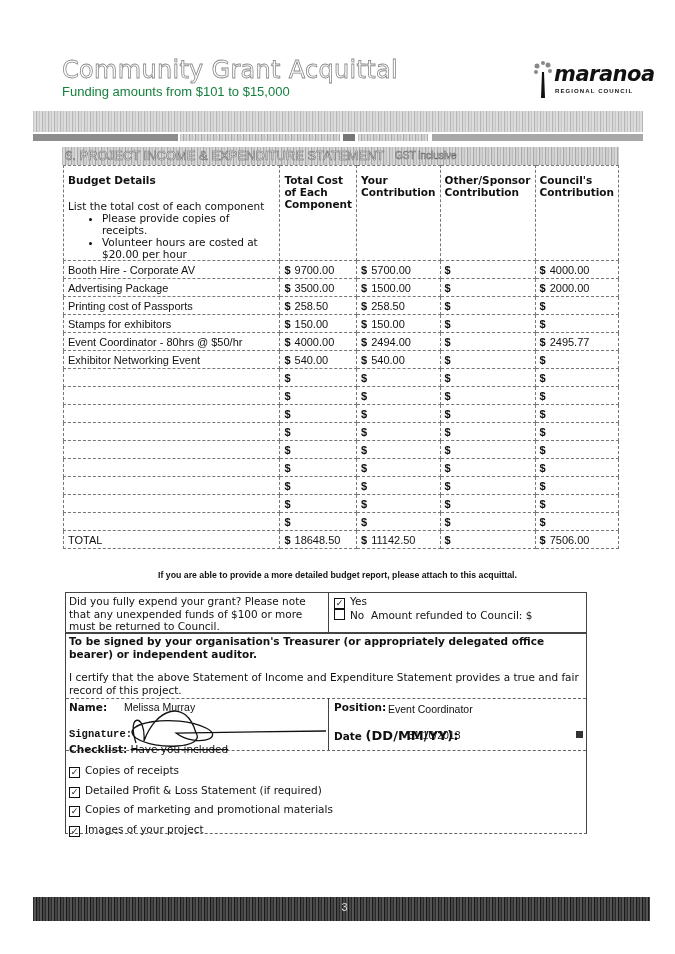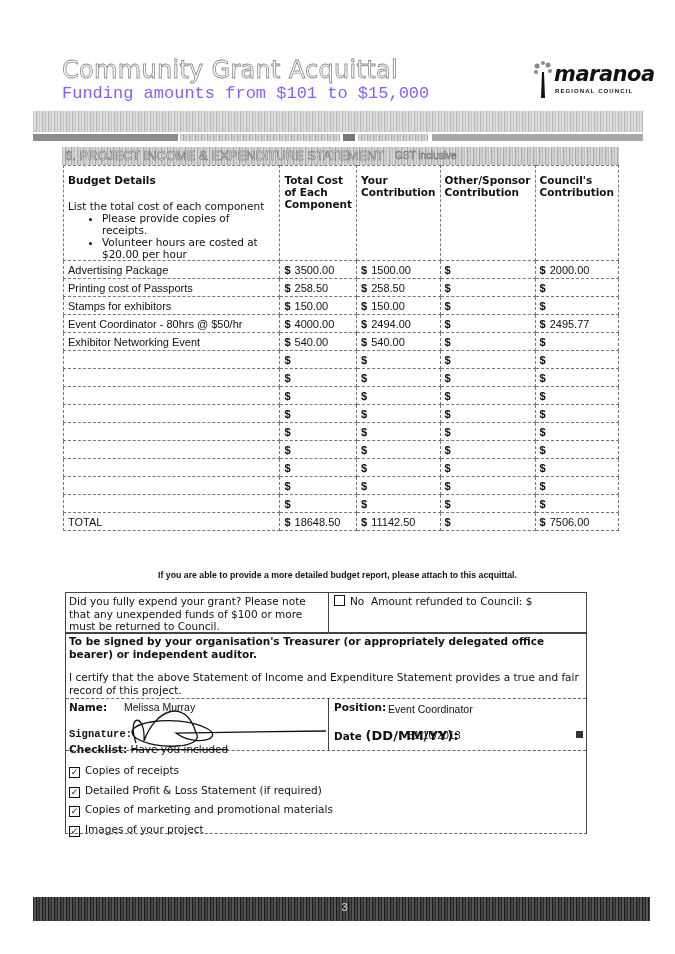--- a/index.html
+++ b/index.html
@@ -1,21 +1,21 @@
 <!DOCTYPE html>
 <html><head>
 <meta charset="utf-8">
 <style>
   html, body { margin:0; padding:0; background:#fff; }
   body { width:675px; height:954px; position:relative; overflow:hidden;
          font-family:"Liberation Sans", sans-serif; color:#111; }
   .abs { position:absolute; }
   .title { left:62px; top:56px; font-family:"DejaVu Sans", sans-serif; font-size:24px;
            color:#fff; -webkit-text-stroke:0.8px #8a8a8a; letter-spacing:0.3px; }
-  .subtitle { left:62px; top:84px; font-family:Liberation Mono, monospace; font-size:17px; color:#8b5cf6; }
+  .subtitle { left:62px; top:84px; font-family:Liberation Sans, sans-serif; font-size:13px; color:#15803d; }
   .logo { left:532px; top:60px; width:120px; height:40px; }
   .logo .word { position:absolute; left:22px; top:2px; font-family:"DejaVu Sans", sans-serif;
                 font-weight:bold; font-style:italic; font-size:21px; color:#111; letter-spacing:-0.5px; }
   .logo .sub { position:absolute; left:23px; top:28px; font-size:6px; font-weight:bold; letter-spacing:1.1px; }
   .noise { background:
       repeating-linear-gradient(90deg, #bdbdbd 0 1px, #d8d8d8 1px 3px, #a9a9a9 3px 4px, #cfcfcf 4px 6px),
       #c8c8c8; }
   .band1 { left:33px; top:111px; width:610px; height:21px; opacity:0.85; }
   .band2 { top:134px; height:7px; }
   .sec-head { left:62px; top:147px; width:557px; height:18px; }
@@ -80,20 +80,27 @@
       </div>
     </td>
     <td class="h" style="width:60px">Total Cost of Each Component</td>
     <td class="h" style="width:72px">Your Contribution</td>
     <td class="h" style="width:76px">Other/Sponsor Contribution</td>
     <td class="h" style="width:72px">Council's Contribution</td>
   </tr>
   </tbody>
     <tbody id="rows">
       <tr class="body">
+        <td>Booth Hire - Corporate AV</td>
+        <td><span class="dol">$</span><span style="margin-left: 4px;">9700.00</span></td>
+        <td><span class="dol">$</span><span style="margin-left: 4px;">5700.00</span></td>
+        <td><span class="dol">$</span><span style="margin-left: 4px;"></span></td>
+        <td><span class="dol">$</span><span style="margin-left: 4px;">4000.00</span></td>
+      </tr>
+      <tr class="body">
         <td>Advertising Package</td>
         <td><span class="dol">$</span><span style="margin-left: 4px;">3500.00</span></td>
         <td><span class="dol">$</span><span style="margin-left: 4px;">1500.00</span></td>
         <td><span class="dol">$</span><span style="margin-left: 4px;"></span></td>
         <td><span class="dol">$</span><span style="margin-left: 4px;">2000.00</span></td>
       </tr>
       <tr class="body">
         <td>Printing cost of Passports</td>
         <td><span class="dol">$</span><span style="margin-left: 4px;">258.50</span></td>
         <td><span class="dol">$</span><span style="margin-left: 4px;">258.50</span></td>
@@ -193,20 +200,21 @@
       </tr>
     </tbody>
 </table>
 
 <div class="abs note">If you are able to provide a more detailed budget report, please attach to this acquittal.</div>
 
 <div class="box" style="left:65px;top:592px;width:520px;height:40px;">
   <div style="position:absolute;left:3px;top:2px;width:255px;font-family:'DejaVu Sans',sans-serif;font-size:10.5px;line-height:12.5px">Did you fully expend your grant? Please note that any unexpended funds of $100 or more must be returned to Council.</div>
   <div style="position:absolute;left:262px;top:0;bottom:0;border-left:1px solid #444"></div>
   <div style="position:absolute;left:268px;top:2px;font-family:'DejaVu Sans',sans-serif;font-size:10.5px;line-height:13px">
+    <div><span class="cb" id="cb-yes">✓</span><span>Yes</span></div>
     <div><span class="cb" id="cb-no"></span><span>No</span>&nbsp;&nbsp;<span>Amount refunded to Council: $</span></div>
   </div>
 </div>
 
 <div class="box" style="left:65px;top:632px;width:520px;height:200px;border-bottom:1px dashed #666;">
   <div style="position:absolute;left:3px;top:2px;width:512px;font-family:'DejaVu Sans',sans-serif;font-size:10.5px;font-weight:bold;line-height:13px">To be signed by your organisation's Treasurer (or appropriately delegated office bearer) or independent auditor.</div>
   <div style="position:absolute;left:3px;top:38px;width:512px;font-family:'DejaVu Sans',sans-serif;font-size:10.5px;line-height:13px">I certify that the above Statement of Income and Expenditure Statement provides a true and fair record of this project.</div>
   <div style="position:absolute;left:0;right:0;top:65px;border-top:1px dashed #666"></div>
   <div style="position:absolute;left:262px;top:65px;height:52px;border-left:1px solid #444"></div>
   <div style="position:absolute;left:0;right:0;top:117px;border-top:1px dashed #666"></div>

